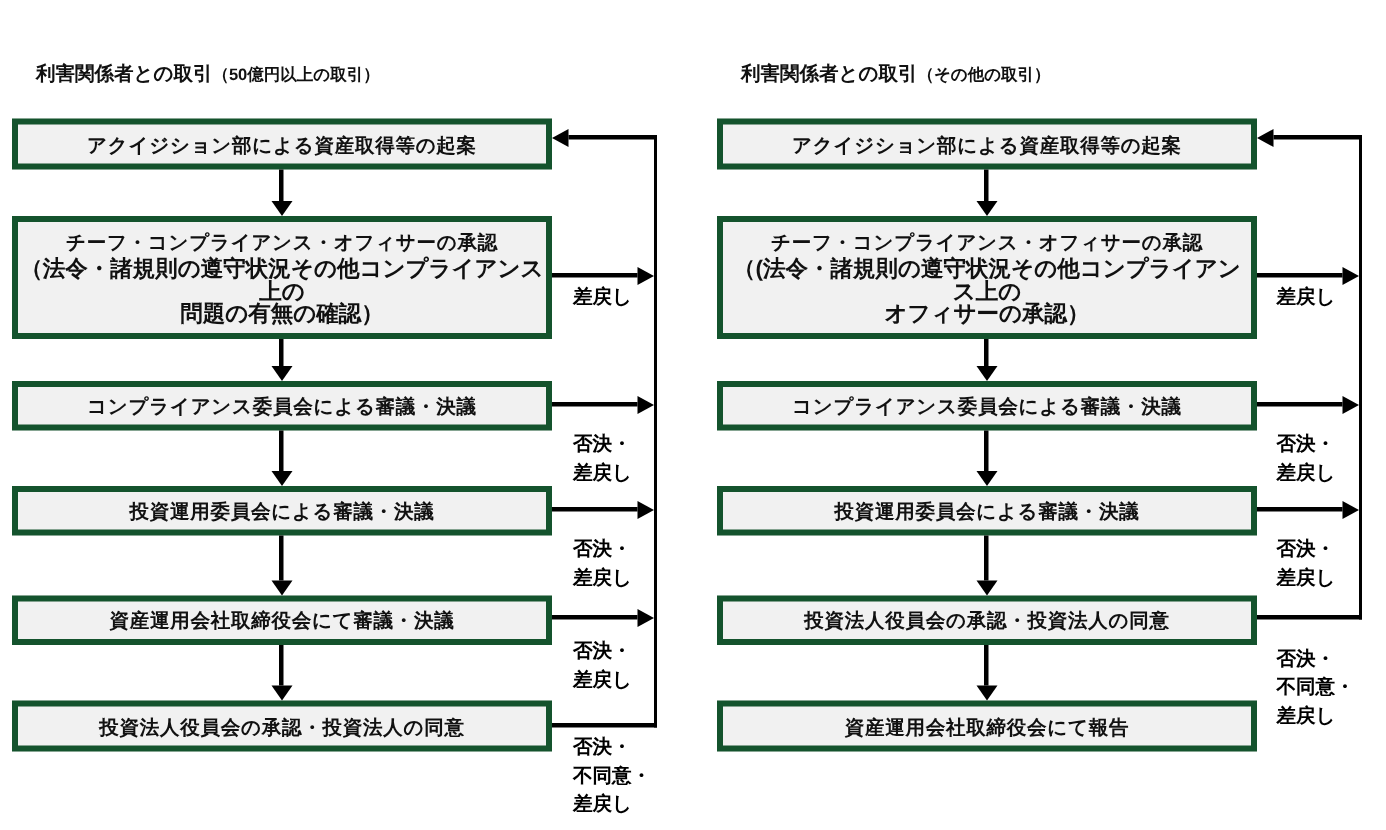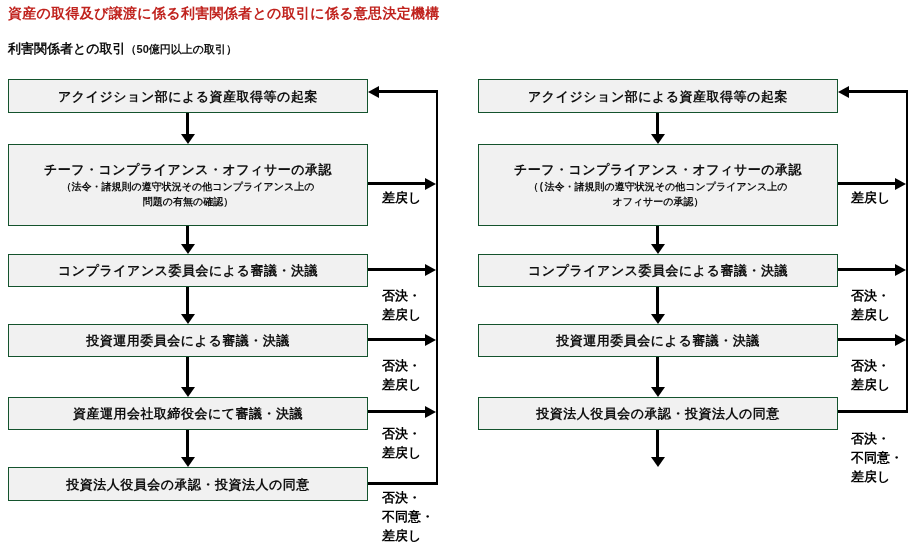--- a/index.html
+++ b/index.html
@@ -4,44 +4,43 @@
 <style>
   html,body{margin:0;padding:0;background:#ffffff;}
   .canvas{
     position:relative;width:924px;height:553px;background:#ffffff;overflow:hidden;
     font-family:"Liberation Sans","DejaVu Sans",sans-serif;color:#000;
   }
   .page-title{
     position:absolute;left:8px;top:5px;margin:0;
     font-size:14px;font-weight:bold;color:#c0231e;letter-spacing:0.3px;
   }
-  .subtitle{position:absolute;top:40px;font-size:13px;font-weight:bold;color:#111;}
+  .subtitle{position:absolute;top:40px;font-size:13px;font-weight:bold;color:#111;margin-left:16px;}
   .subtitle .note{font-size:11px;font-weight:bold;}
   .box{
     position:absolute;box-sizing:border-box;width:360px;
-    background:#f1f1f1;border:1px solid #14532d;
+    background:#f1f1f1;border:4px solid #14532d;
     display:flex;flex-direction:column;align-items:center;justify-content:center;
     text-align:center;
   }
   .box .lbl{font-size:13px;font-weight:bold;letter-spacing:0.5px;line-height:17px;color:#111;}
-  .box .sub{font-size:10px;font-weight:bold;line-height:15px;white-space:pre-line;color:#111;margin-top:2px;font-family:Liberation Mono, monospace;}
+  .box .sub{font-size:15px;font-weight:bold;line-height:15px;white-space:pre-line;color:#111;margin-top:2px;}
   .stem{position:absolute;width:3px;background:#000;}
   .hline{position:absolute;height:3px;background:#000;}
   .vline{position:absolute;width:2px;background:#000;}
   .head-down{position:absolute;width:0;height:0;border-left:7px solid transparent;border-right:7px solid transparent;border-top:10px solid #000;}
   .head-left{position:absolute;width:0;height:0;border-top:6px solid transparent;border-bottom:6px solid transparent;border-right:11px solid #000;}
   .head-right{position:absolute;width:0;height:0;border-top:6px solid transparent;border-bottom:6px solid transparent;border-left:11px solid #000;}
   .fb-label{position:absolute;font-size:13px;font-weight:bold;line-height:19px;white-space:pre-line;color:#000;width:64px;font-family:Liberation Mono, monospace;}
 </style>
 </head>
 <body>
 
 <div class="canvas">
 
-  <h1 class="page-title">資産の取得及び譲渡に係る利害関係者との取引に係る意思決定機構</h1>
 
   <div class="subtitle" style="left:8px;">
     <span>利害関係者との取引</span><span class="note">（50億円以上の取引）</span>
   </div>
 
   <div class="box" style="left:8px;top:79px;height:34px;">
     <span class="lbl">アクイジション部による資産取得等の起案</span>
   </div>
   <div class="box" style="left:8px;top:144px;height:82px;">
     <span class="lbl">チーフ・コンプライアンス・オフィサーの承認</span>
@@ -90,37 +89,43 @@
   <div class="fb-label" style="left:382px;top:287px;">否決・
 差戻し</div>
   <div class="fb-label" style="left:382px;top:357px;">否決・
 差戻し</div>
   <div class="fb-label" style="left:382px;top:425px;">否決・
 差戻し</div>
   <div class="fb-label" style="left:382px;top:489px;">否決・
 不同意・
 差戻し</div>
 
+  <div class="subtitle" style="left:478px;">
+    <span>利害関係者との取引</span><span class="note">（その他の取引）</span>
+  </div>
 
   <div class="box" style="left:478px;top:79px;height:34px;">
     <span class="lbl">アクイジション部による資産取得等の起案</span>
   </div>
   <div class="box" style="left:478px;top:144px;height:82px;">
     <span class="lbl">チーフ・コンプライアンス・オフィサーの承認</span>
     <span class="sub">（(法令・諸規則の遵守状況その他コンプライアンス上の
 オフィサーの承認）</span>
   </div>
   <div class="box" style="left:478px;top:254px;height:33px;">
     <span class="lbl">コンプライアンス委員会による審議・決議</span>
   </div>
   <div class="box" style="left:478px;top:324px;height:33px;">
     <span class="lbl">投資運用委員会による審議・決議</span>
   </div>
   <div class="box" style="left:478px;top:397px;height:33px;">
     <span class="lbl">投資法人役員会の承認・投資法人の同意</span>
+  </div>
+  <div class="box" style="left:478px;top:467px;height:34px;">
+    <span class="lbl">資産運用会社取締役会にて報告</span>
   </div>
 
   <div class="stem" style="left:656px;top:113px;height:21px;"></div>
   <div class="head-down" style="left:651px;top:134px;"></div>
   <div class="stem" style="left:656px;top:226px;height:18px;"></div>
   <div class="head-down" style="left:651px;top:244px;"></div>
   <div class="stem" style="left:656px;top:287px;height:27px;"></div>
   <div class="head-down" style="left:651px;top:314px;"></div>
   <div class="stem" style="left:656px;top:357px;height:30px;"></div>
   <div class="head-down" style="left:651px;top:387px;"></div>

